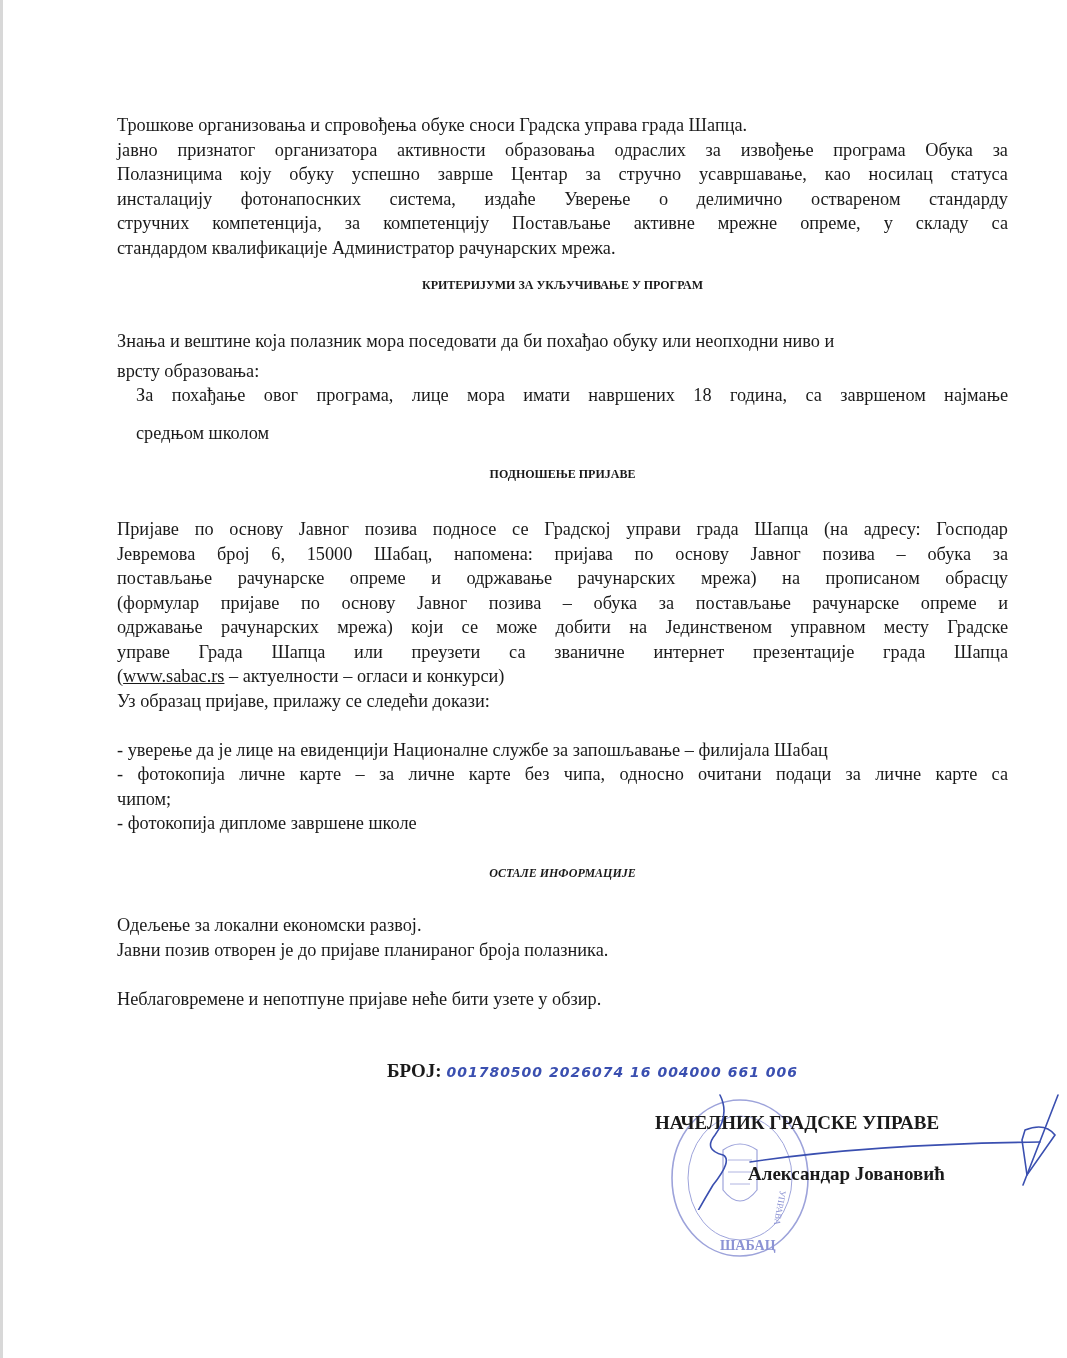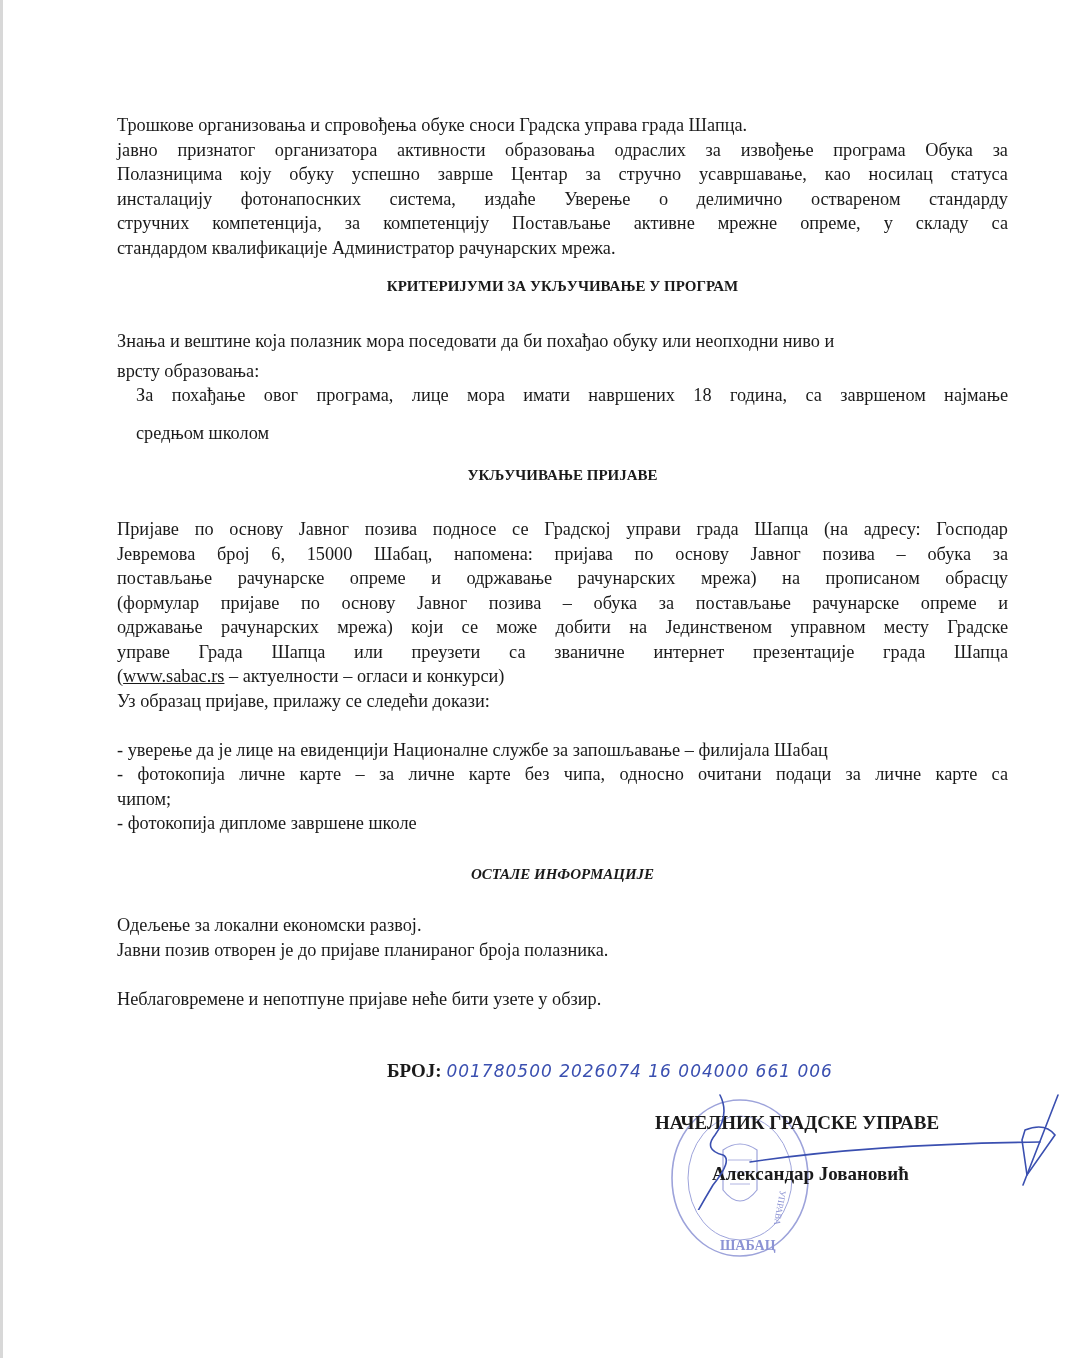--- a/index.html
+++ b/index.html
@@ -5,27 +5,27 @@
   html, body { margin: 0; padding: 0; }
   body {
     width: 1067px; height: 1358px; background: #ffffff; position: relative; overflow: hidden;
     font-family: "Liberation Serif", "DejaVu Serif", serif; color: #1a1a1a;
   }
   .page { position: absolute; left: 0; top: 0; width: 1067px; height: 1358px; }
   .left-edge { position: absolute; left: 0; top: 0; width: 3px; height: 100%; background: #d8d8d8; }
   .text-block { position: absolute; left: 117px; width: 891px; font-size: 18.3px; line-height: 24.5px; }
   .line { display: block; }
   .jline { display: block; text-align: justify; text-align-last: justify; }
-  .heading { position: absolute; left: 117px; width: 891px; text-align: center; font-weight: bold; font-size: 15px; }
+  .heading { position: absolute; left: 117px; width: 891px; text-align: center; font-weight: bold; font-size: 12px; }
   .indent { padding-left: 19px; }
   .link { text-decoration: underline; }
   .number-row { position: absolute; left: 387px; top: 1060px; font-size: 19px; font-weight: bold; white-space: nowrap; }
-  .handwritten { font-family: "DejaVu Sans", sans-serif; font-weight: normal; font-style: italic; color: #3a4fb0; font-size: 17px; letter-spacing: 1px; }
+  .handwritten { font-family: "DejaVu Sans", sans-serif; font-weight: bold; font-style: italic; color: #3a4fb0; font-size: 14px; letter-spacing: 1px; }
   .sig-title { position: absolute; left: 655px; top: 1112px; font-weight: bold; font-size: 19px; white-space: nowrap; }
-  .sig-name { position: absolute; left: 712px; top: 1163px; font-weight: bold; font-size: 19px; white-space: nowrap; }
+  .sig-name { position: absolute; left: 748px; top: 1163px; font-weight: bold; font-size: 19px; white-space: nowrap; }
   .stamp { position: absolute; left: 668px; top: 1090px; width: 150px; height: 170px; }
   .signature { position: absolute; left: 640px; top: 1090px; width: 427px; height: 120px; }
 </style>
 </head>
 <body>
 
 <div class="page">
   <div class="left-edge"></div>
 
   <div class="text-block" style="top:113px;">
@@ -38,21 +38,21 @@
   </div>
 
   <div class="heading" style="top:278px;">КРИТЕРИЈУМИ ЗА УКЉУЧИВАЊЕ У ПРОГРАМ</div>
   <div class="text-block" style="top:329px;">
     <span class="line">Знања и вештине која полазник мора поседовати да би похађао обуку или неопходни ниво и</span>
     <span class="line" style="margin-top:5px;">врсту образовања:</span>
     <span class="jline indent">За похађање овог програма, лице мора имати навршених 18 година, са завршеном најмање</span>
     <span class="line indent" style="margin-top:13px;">средњом школом</span>
   </div>
 
-  <div class="heading" style="top:467px;">УКЉУЧИВАЊЕ ПРИЈАВЕ</div>
+  <div class="heading" style="top:467px;">ПОДНОШЕЊЕ ПРИЈАВЕ</div>
   <div class="text-block" style="top:517px;">
     <span class="jline">Пријаве по основу Јавног позива подносе се Градској управи града Шапца (на адресу: Господар</span>
     <span class="jline">Јевремова број 6, 15000 Шабац, напомена: пријава по основу Јавног позива – обука за</span>
     <span class="jline">постављање рачунарске опреме и одржавање рачунарских мрежа) на прописаном обрасцу</span>
     <span class="jline">(формулар пријаве по основу Јавног позива – обука за постављање рачунарске опреме и</span>
     <span class="jline">одржавање рачунарских мрежа) који се може добити на Јединственом управном месту Градске</span>
     <span class="jline">управе Града Шапца или преузети са званичне интернет презентације града Шапца</span>
     <span class="line"><span>(</span><span class="link">www.sabac.rs</span><span> – актуелности – огласи и конкурси)</span></span>
     <span class="line">Уз образац пријаве, прилажу се следећи докази:</span>
     <span class="line" style="height:24.5px;"></span>

